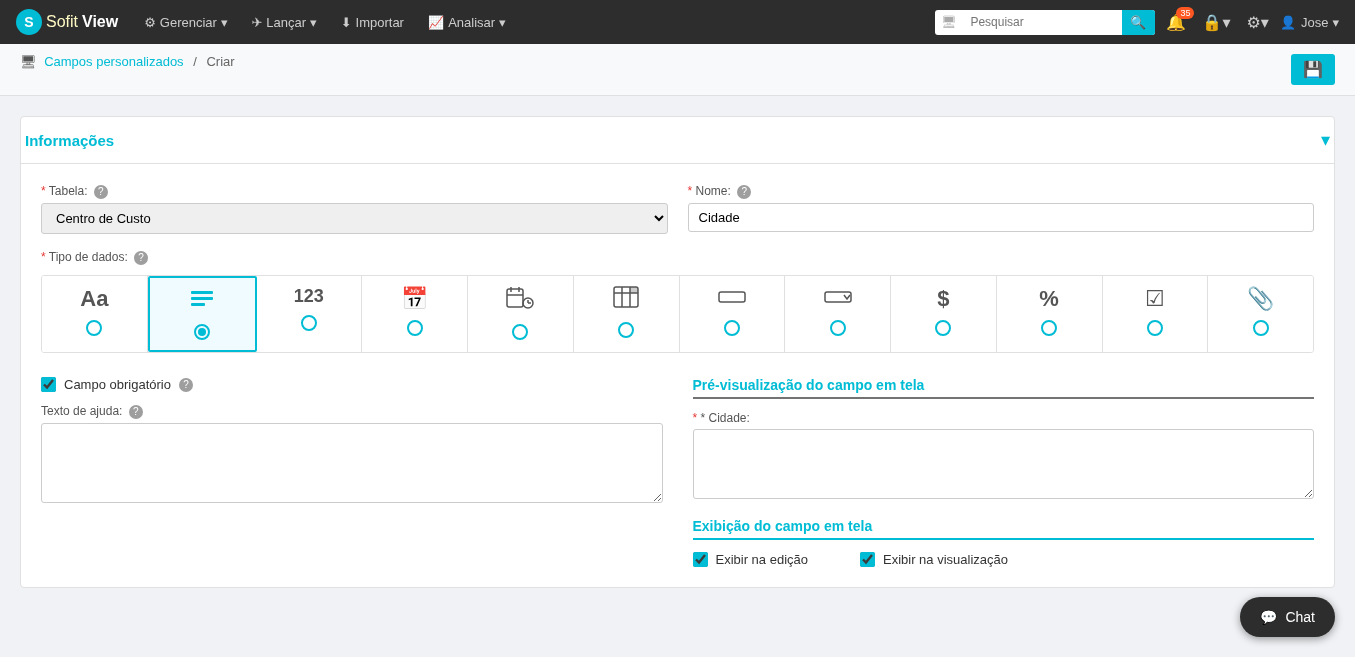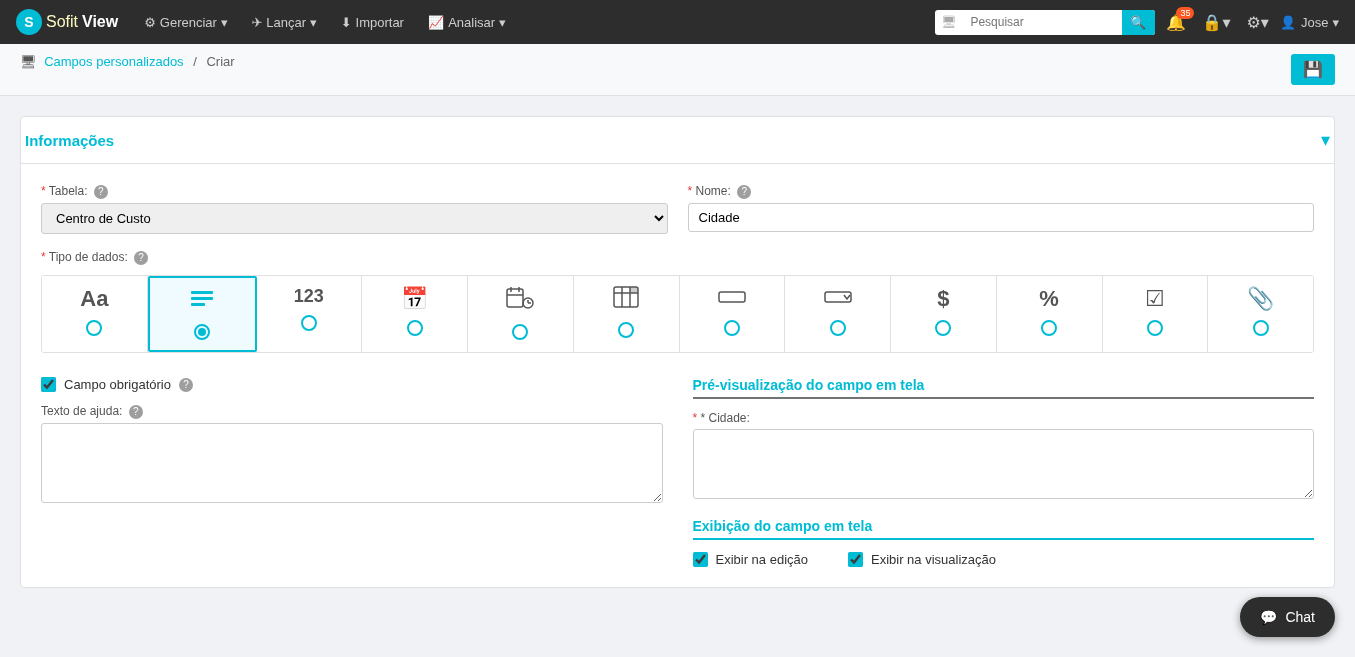--- a/index.html
+++ b/index.html
@@ -270,21 +270,21 @@
 
     .display-section { }
     .display-title {
       color: #00bcd4;
       font-size: 14px;
       font-weight: bold;
       border-bottom: 2px solid #00bcd4;
       padding-bottom: 4px;
       margin-bottom: 12px;
     }
-    .display-checkboxes { display: flex; gap: 40px; }
+    .display-checkboxes { display: flex; gap: 52px; }
     .display-checkbox-item {
       display: flex;
       align-items: center;
       gap: 8px;
     }
     .display-checkbox-item input[type=checkbox] { accent-color: #00bcd4; width: 15px; height: 15px; }
 
     
     .chat-btn {
       position: fixed;

